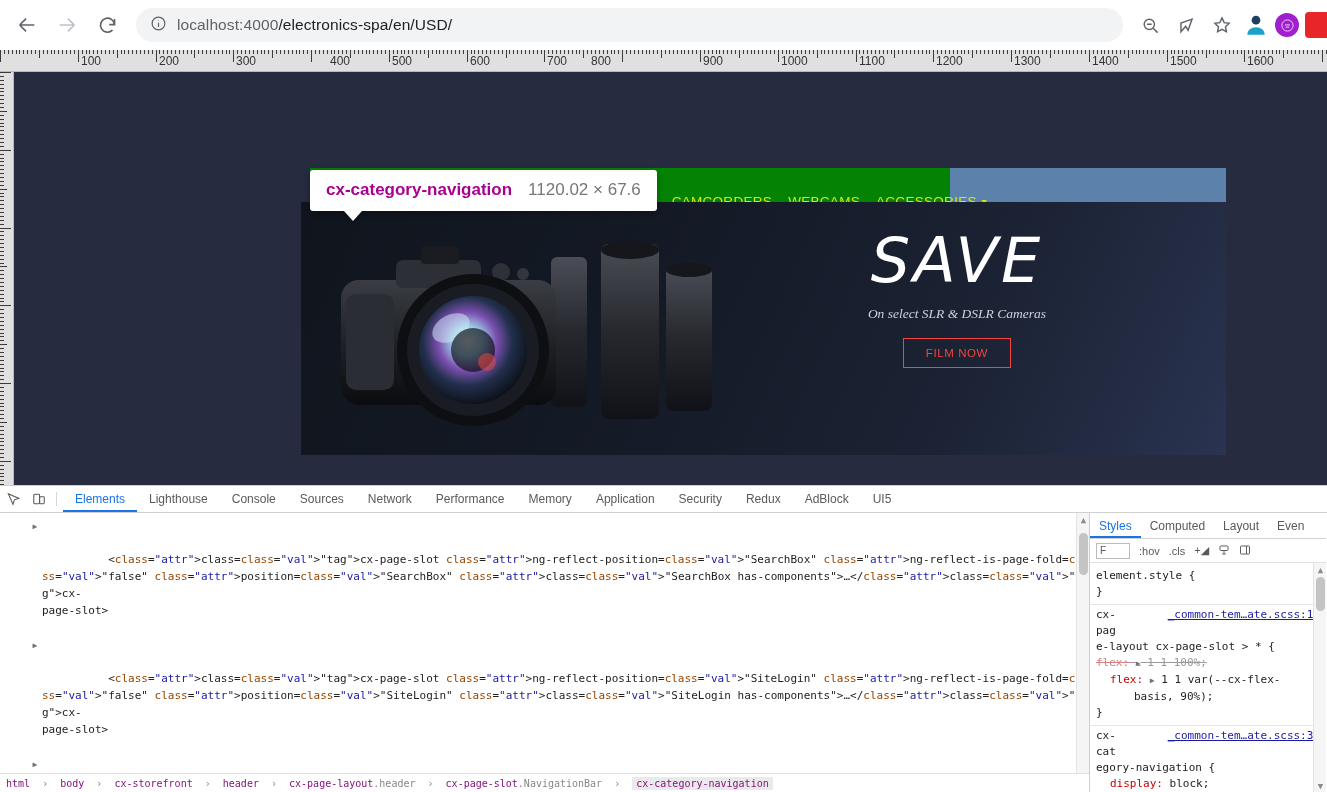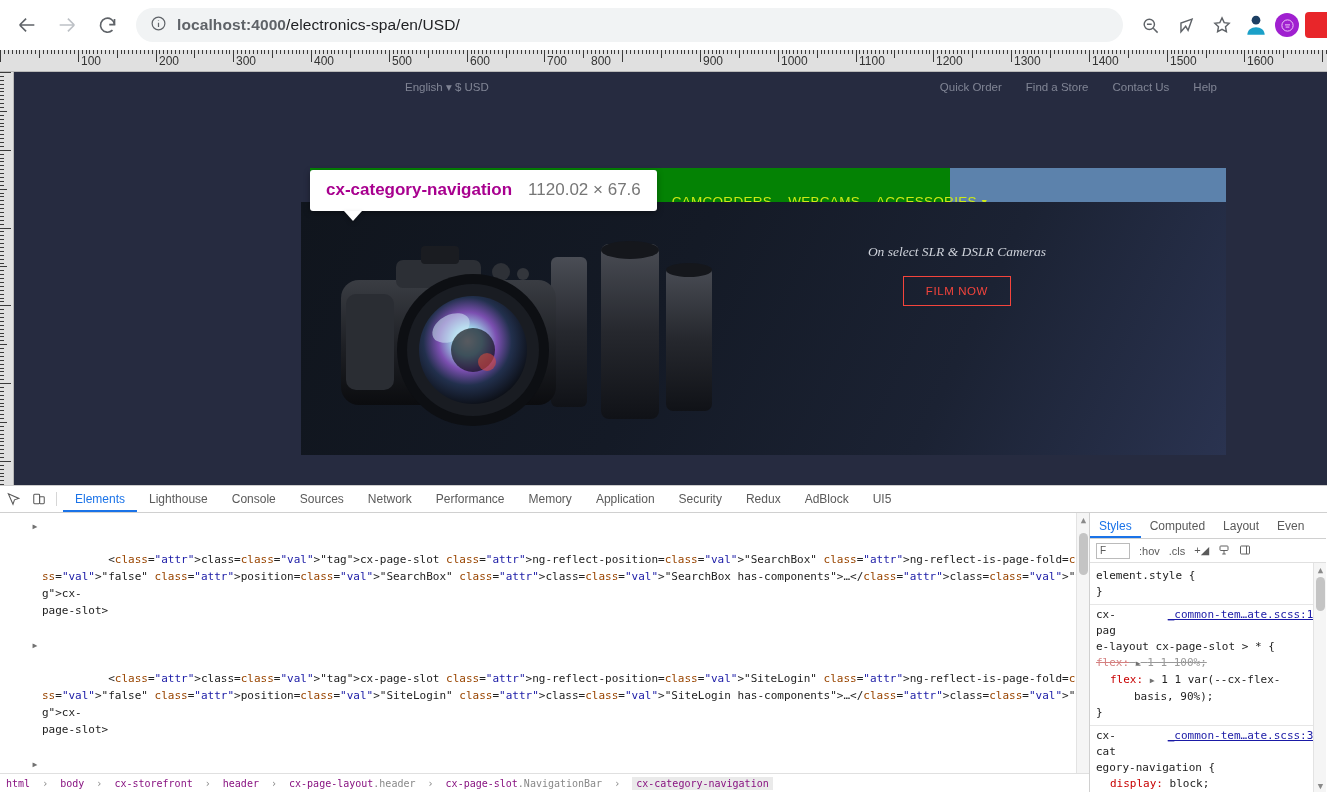--- a/index.html
+++ b/index.html
@@ -11,21 +11,21 @@
     padding:0 10px; gap:6px; position:relative; }
   .navbtn { width:34px; height:34px; border-radius:50%; display:flex;
     align-items:center; justify-content:center; color:#5f6368; flex:0 0 auto; }
   .navbtn svg { display:block; }
   .navbtn.disabled { color:#bdc1c6; }
   #omnibox { flex:1 1 auto; height:34px; background:#f1f3f4; border-radius:17px;
     display:flex; align-items:center; padding:0 14px; gap:10px; margin:0 6px;
     min-width:0; }
   #omnibox .url { font-size:15.5px; color:#202124; white-space:nowrap;
     overflow:hidden; text-overflow:ellipsis; letter-spacing:.1px; }
-  #omnibox .url .scheme { color:#5f6368;font-weight:bold; }
+  #omnibox .url .scheme { color:#5f6368; }
   .tbicon { width:30px; height:30px; display:flex; align-items:center;
     justify-content:center; color:#5f6368; flex:0 0 auto; }
   .avatar-person { width:26px; height:26px; flex:0 0 auto; }
   .ext-purple { width:24px; height:24px; border-radius:50%; background:#a020d0;
     flex:0 0 auto; display:flex; align-items:center; justify-content:center; }
   .ext-red { width:26px; height:26px; border-radius:4px; background:#e8262a;
     flex:0 0 auto; margin-right:-14px; }
 
   
   #viewport-wrap { position:relative; width:1327px; height:435px; overflow:hidden;
@@ -236,27 +236,20 @@
       </svg>
   </div>
   <div class="ext-red"></div>
 </div>
 
 <div id="viewport-wrap">
 
   <div id="page">
     <div class="site-dark" style="position:absolute;inset:0;"></div>
 
-    <div id="topbar">
-      <span class="lang"><span>English</span> <span>▾</span> <span>$ USD</span></span>
-      <span class="tlink">Quick Order</span>
-      <span class="tlink">Find a Store</span>
-      <span class="tlink">Contact Us</span>
-      <span class="tlink">Help</span>
-    </div>
 
 
     <div id="navrow"></div>
     <div id="hl-padding"></div>
     <div id="hl-content"></div>
     <div id="hl-underline"></div>
 
     <div id="navlinks">
       <span class="nav-item">
           <span>BRANDS</span>
@@ -314,20 +307,21 @@
         <circle cx="222" cy="72" r="6" fill="#33363c"></circle>
         <rect x="45" y="92" width="48" height="96" rx="10" fill="#2a2d33"></rect>
         <circle cx="172" cy="148" r="76" fill="#0d0f13"></circle>
         <circle cx="172" cy="148" r="66" fill="#191c22"></circle>
         <circle cx="172" cy="148" r="54" fill="url(#lensg)"></circle>
         <ellipse cx="150" cy="126" rx="20" ry="13" fill="#cfe7f5" opacity=".55" transform="rotate(-28 150 126)"></ellipse>
         <circle cx="172" cy="148" r="22" fill="#090b10" opacity=".65"></circle>
         <circle cx="186" cy="160" r="9" fill="#e24a3a" opacity=".55"></circle>
       </svg>
       <div class="txt">
+        <div class="save">SAVE</div>
         <div class="sub">On select SLR &amp; DSLR Cameras</div>
         <div class="shop">FILM NOW</div>
       </div>
     </div>
 
     <div id="tooltip">
       <div class="bubble">
         <span class="tagname">cx-category-navigation</span>
         <span class="dims">1120.02 × 67.6</span>
       </div>
@@ -675,21 +669,21 @@
         <i class="tk" style="left:1303px;height:4px"></i>
         <i class="tk" style="left:1307px;height:4px"></i>
         <i class="tk" style="left:1311px;height:4px"></i>
         <i class="tk" style="left:1314px;height:4px"></i>
         <i class="tk" style="left:1318px;height:4px"></i>
         <i class="tk" style="left:1322px;height:12px"></i>
         <i class="tk" style="left:1326px;height:4px"></i>
         <span class="lbl" style="left:81px">100</span>
         <span class="lbl" style="left:159px">200</span>
         <span class="lbl" style="left:236px">300</span>
-        <span class="lbl" style="left:314px">400</span>
+        <span class="lbl" style="left:330px">400</span>
         <span class="lbl" style="left:392px">500</span>
         <span class="lbl" style="left:470px">600</span>
         <span class="lbl" style="left:547px">700</span>
         <span class="lbl" style="left:591px">800</span>
         <span class="lbl" style="left:703px">900</span>
         <span class="lbl" style="left:781px">1000</span>
         <span class="lbl" style="left:859px">1100</span>
         <span class="lbl" style="left:936px">1200</span>
         <span class="lbl" style="left:1014px">1300</span>
         <span class="lbl" style="left:1092px">1400</span>

